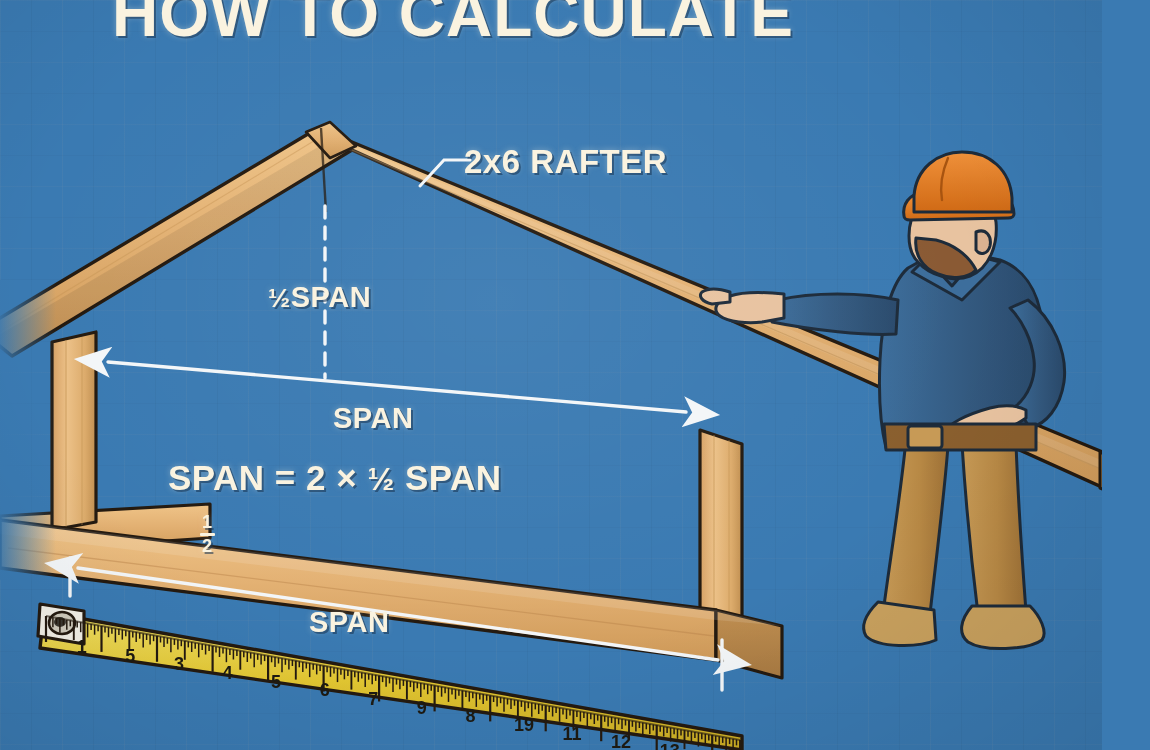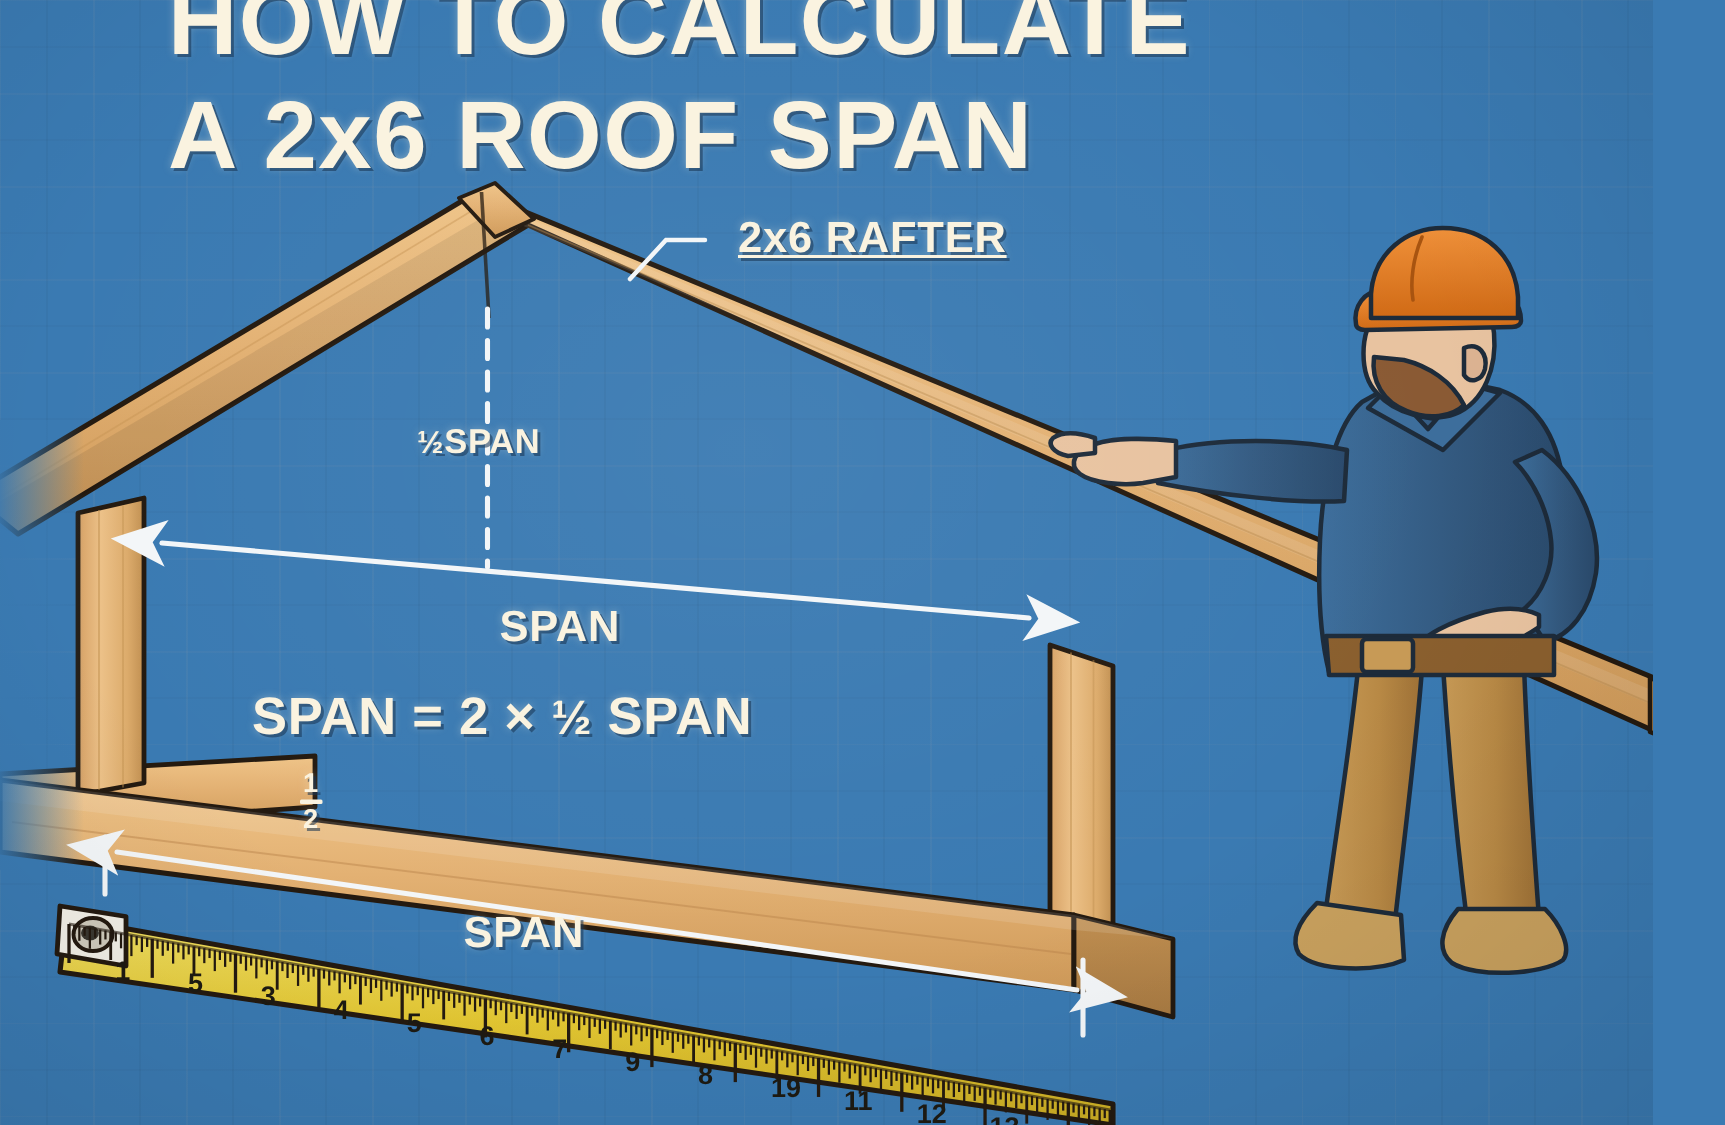--- a/index.html
+++ b/index.html
@@ -40,22 +40,22 @@
        0 0 6px rgba(250,243,224,.35);
     white-space:nowrap;
     line-height:1;
   }
   #title{
     left:112px;top:-18px;
     font-size:64px;
     letter-spacing:1px;
   }
   #title .l2{display:block;margin-top:12px;}
-  #lbl-rafter{left:492px;top:145px;font-size:29px;text-decoration:underline;}
-  #lbl-half-span{left:278px;top:283px;font-size:23px;}
+  #lbl-rafter{left:464px;top:145px;font-size:33px;}
+  #lbl-half-span{left:268px;top:283px;font-size:29px;}
   #lbl-span-mid{left:333px;top:404px;font-size:29px;}
   #lbl-span-bottom{left:309px;top:608px;font-size:29px;}
   #formula1{left:168px;top:460px;font-size:35px;}
   #formula2{left:200px;top:515px;font-size:35px;}
   .frac-diag{font-size:.92em;}
   .frac-stack{
     display:inline-flex;flex-direction:column;align-items:center;
     vertical-align:middle;font-size:.52em;line-height:1.02;
     transform:translateY(-2px);
   }
@@ -452,21 +452,20 @@
       <path d="M914,196 C916,168 938,152 962,152 C990,152 1010,170 1012,198
                L1012,212 L914,212 Z" fill="url(#gHat)"></path>
       <path d="M948,158 C942,172 940,188 942,200" fill="none" stroke="#a85410" stroke-width="2.4"></path>
     </g>
   </svg>
 
   <div class="bp-vig"></div>
 
   <div class="txt" id="title">
     <span>HOW TO CALCULATE</span>
-    <span class="l2">A 2x6 ROOF SPAN</span>
   </div>
 
   <div class="txt" id="lbl-rafter">2x6 RAFTER</div>
 
   <div class="txt" id="lbl-half-span">
     <span class="frac-diag">½</span><span>SPAN</span>
   </div>
 
   <div class="txt" id="lbl-span-mid">SPAN</div>
   <div class="txt" id="lbl-span-bottom">SPAN</div>

